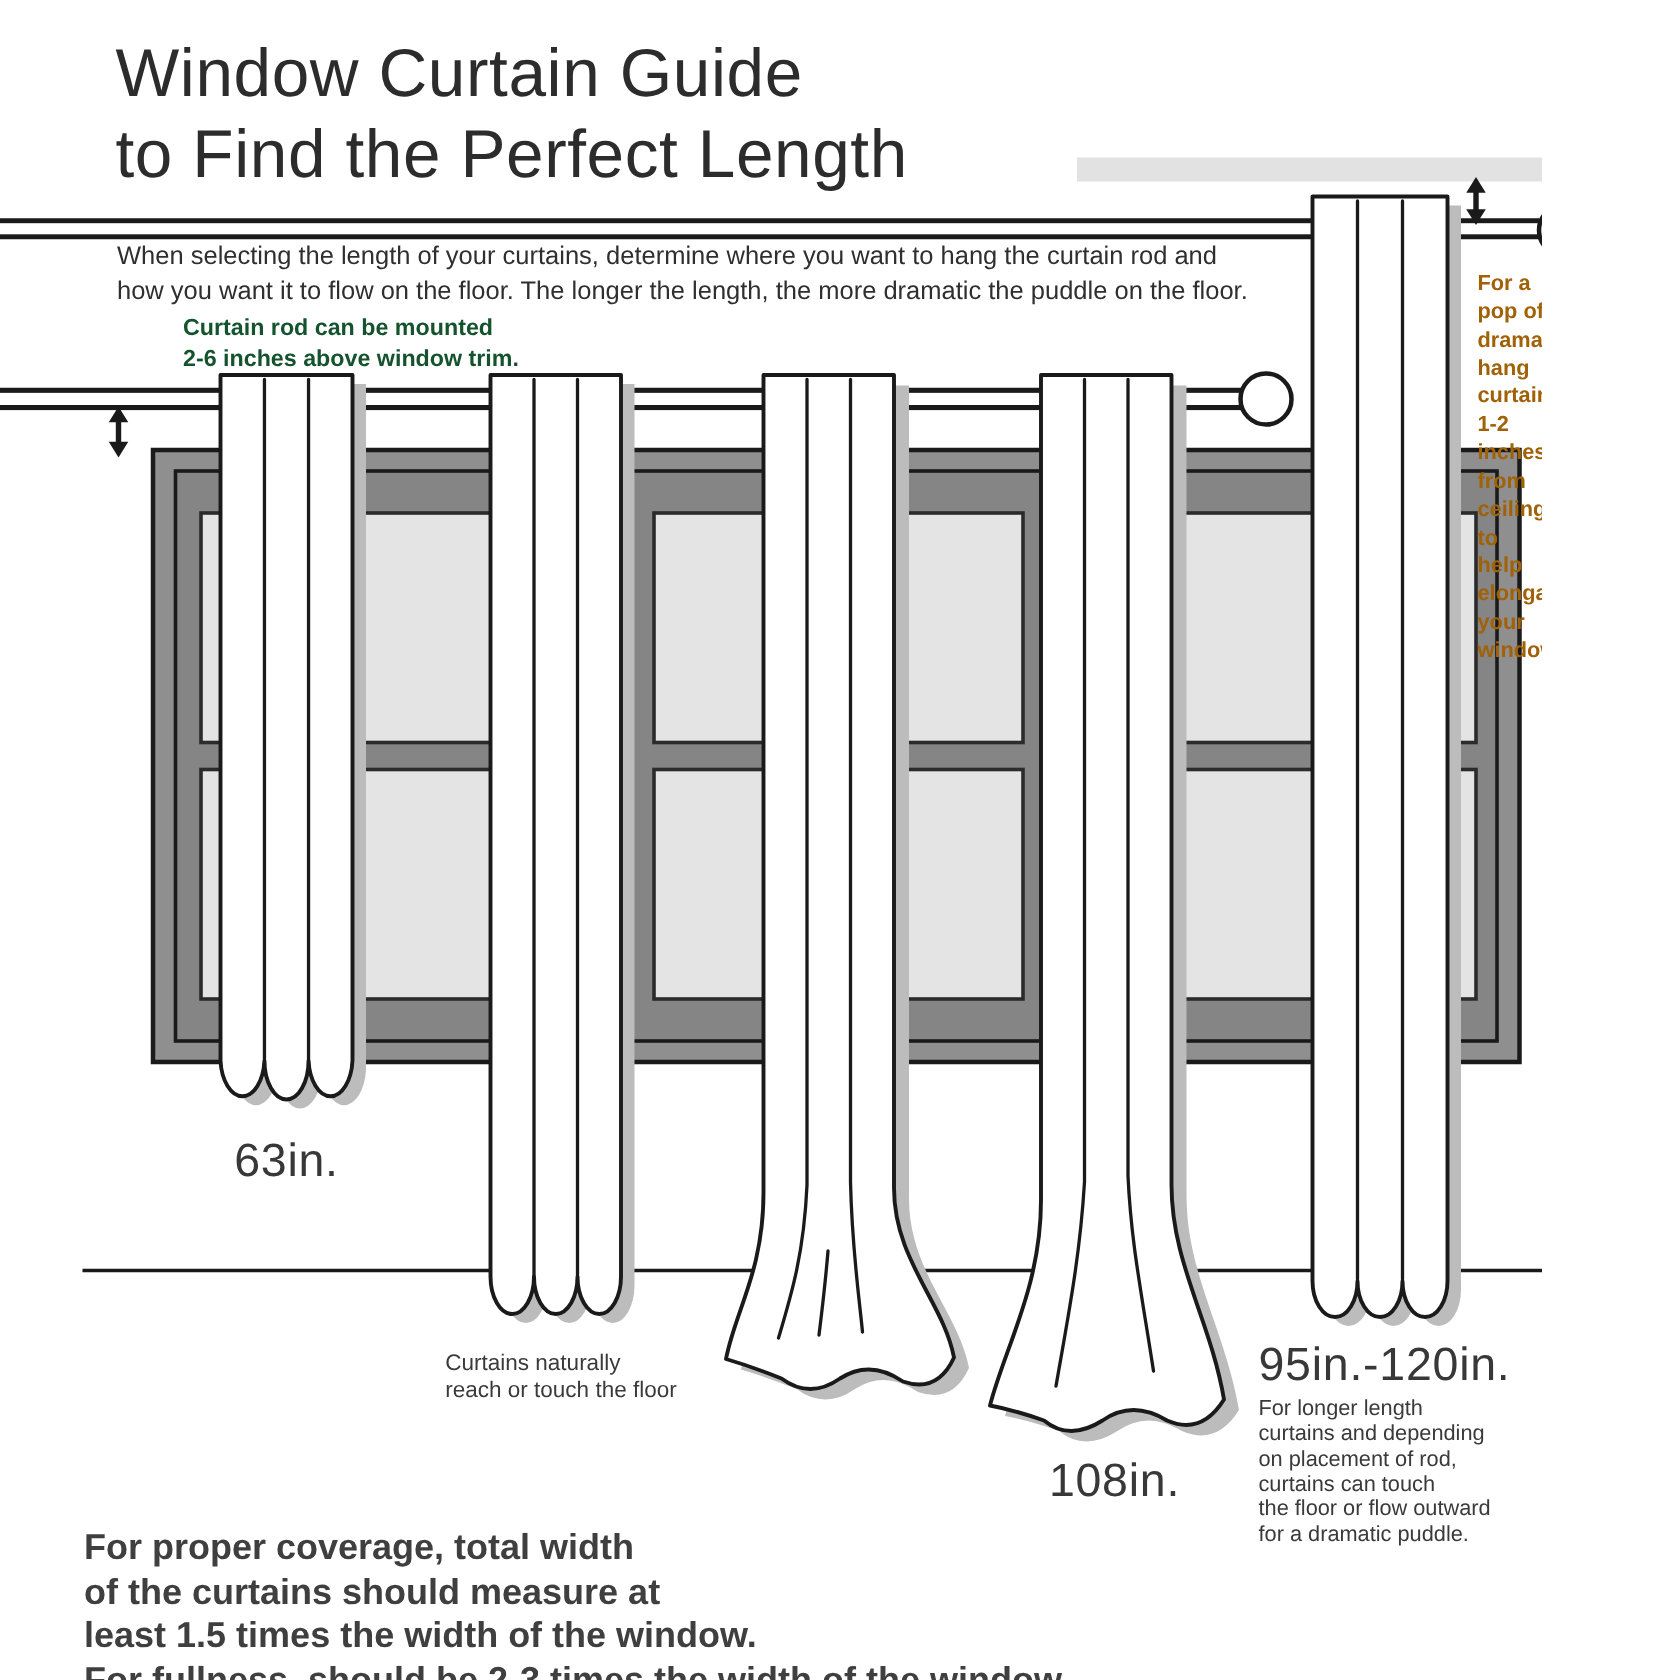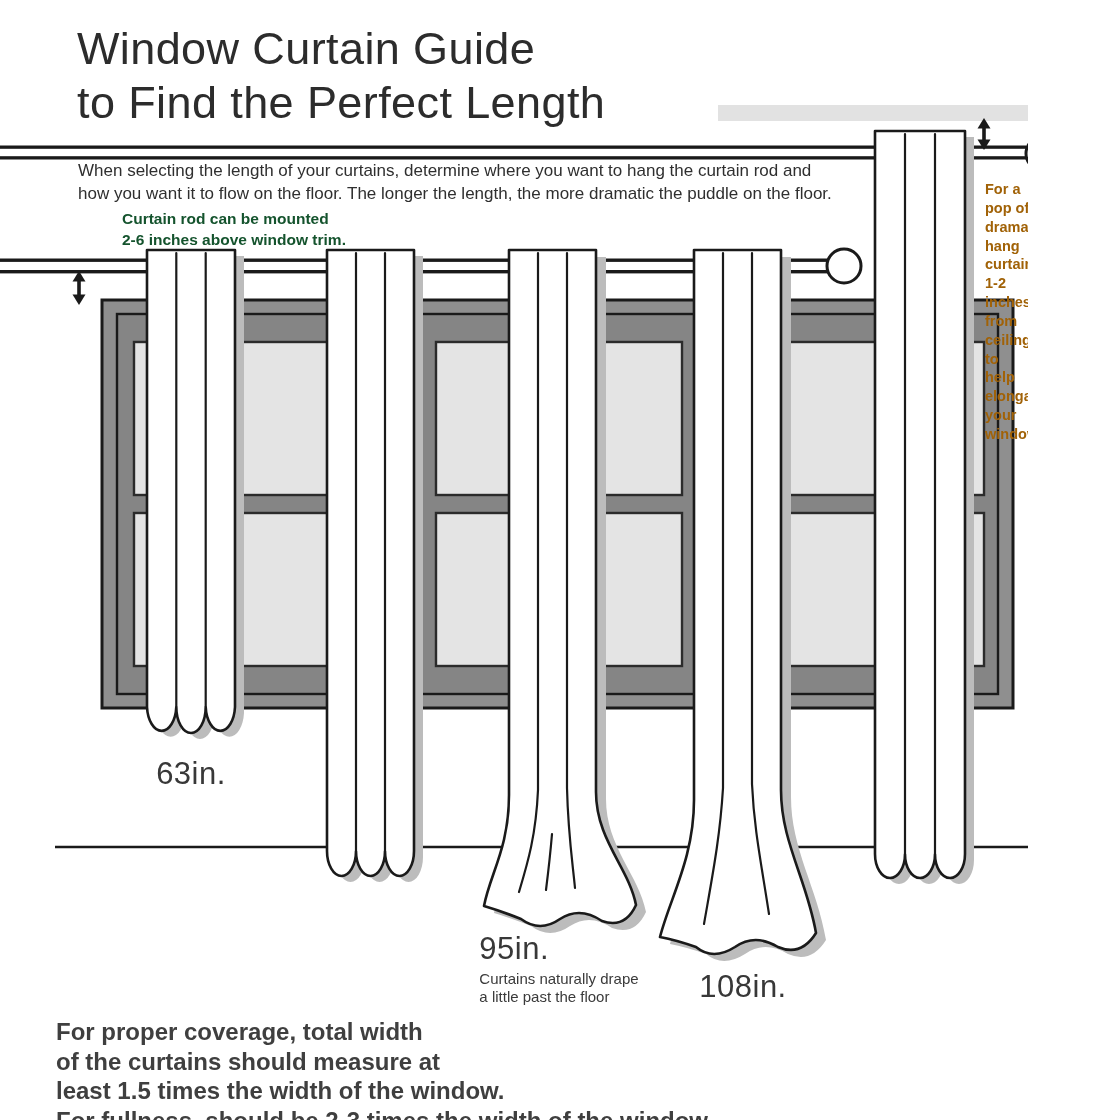--- a/index.html
+++ b/index.html
@@ -123,31 +123,37 @@
 curtain 1-2 inches
 from ceiling to
 help elongate
 your window.</div>
 
   <div class="curtain-label lbl-1">
     <div class="num">63in.</div>
   </div>
 
   <div class="curtain-label lbl-2">
+    <div class="desc">Curtains naturally
+reach or touch the floor</div>
   </div>
 
-  <div class="curtain-label lbl-3">
-    <div class="num">95in.</div>
-    <div class="desc">Curtains naturally drape
-a little past the floor</div>
-  </div>
 
   <div class="curtain-label lbl-4">
     <div class="num">108in.</div>
   </div>
 
+  <div class="curtain-label lbl-5">
+    <div class="num">95in.-120in.</div>
+    <div class="desc">For longer length
+curtains and depending
+on placement of rod,
+curtains can touch
+the floor or flow outward
+for a dramatic puddle.</div>
+  </div>
 
   <div class="txt coverage">For proper coverage, total width
 of the curtains should measure at
 least 1.5 times the width of the window.
 For fullness, should be 2-3 times the width of the window.</div>
 
 </div>
 
 </body></html>

